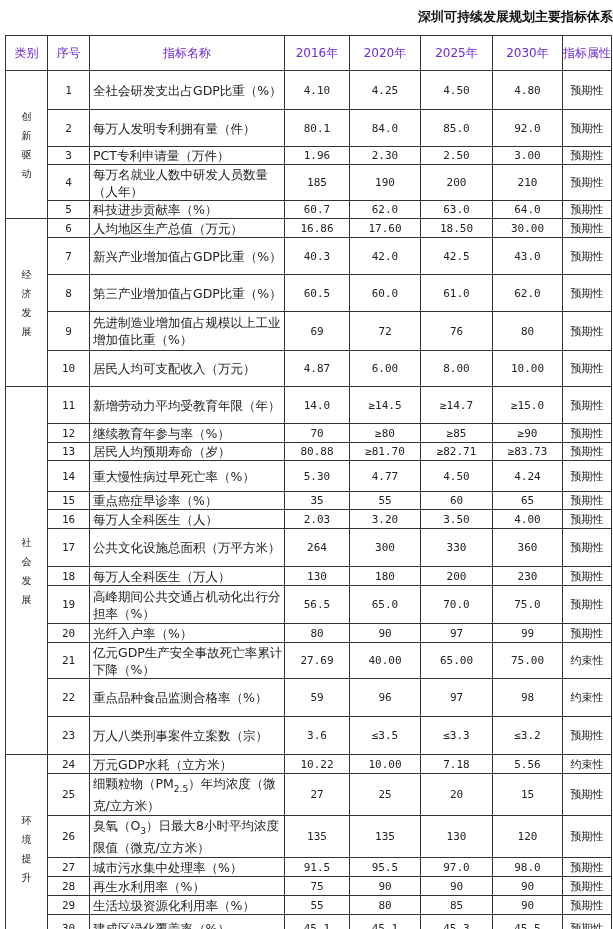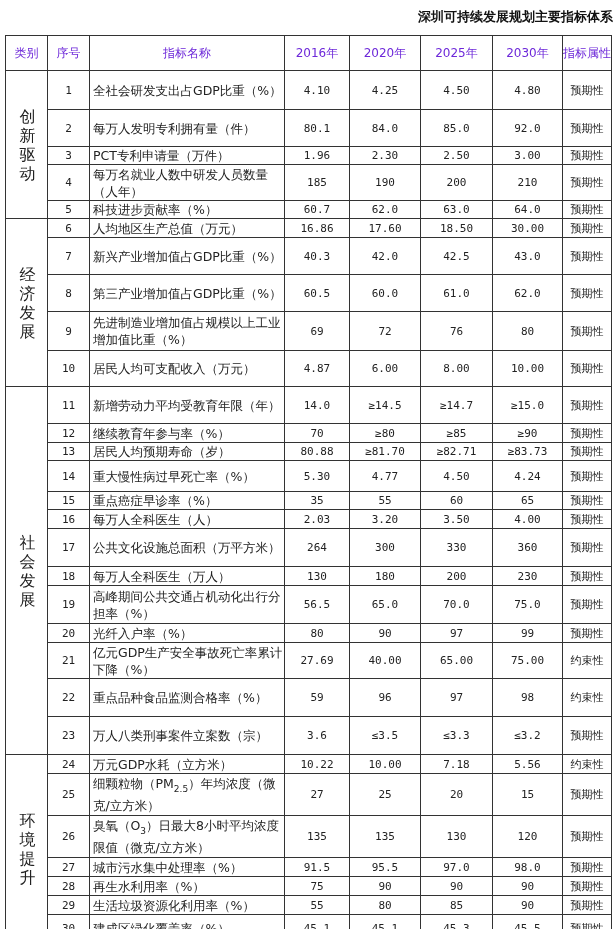--- a/index.html
+++ b/index.html
@@ -5,21 +5,21 @@
     html, body { margin: 0; padding: 0; background: #ffffff; }
     body { width: 613px; height: 929px; position: relative; overflow: hidden;
            font-family: "DejaVu Sans", "Liberation Sans", sans-serif; color: #222; }
     .title { position: absolute; top: 8px; left: 0; width: 613px; text-align: right;
              font-size: 13px; font-weight: bold; color: #111; letter-spacing: 0px; }
     table { position: absolute; top: 35px; left: 5px; border-collapse: collapse;
             table-layout: fixed; width: 606px; }
     td, th { border: 1px solid #333; padding: 0; font-size: 12px; font-weight: normal;
              vertical-align: middle; line-height: 17px; overflow: hidden; }
     th { text-align: center; height: 34px; color: #6d28d9; }
-    td.cat { text-align: center; font-size: 16px; line-height: 19px; }
+    td.cat { text-align: center; font-size: 10px; line-height: 19px; }
     td.cat span { display: inline-block; width: 14px; word-wrap: break-word; white-space: normal; }
     td.num { text-align: center; font-family: "DejaVu Sans Mono", "Liberation Mono", monospace; font-size: 11px; }
     td.name { text-align: left; padding-left: 3px; font-size: 12.5px; line-height: 17px; }
     td.val { text-align: center; font-family: "DejaVu Sans Mono", "Liberation Mono", monospace; font-size: 11px; }
     td.attr { text-align: center; font-size: 11px; }
     th.attrh { line-height: 15px; font-size: 12px; }
   </style>
 </head>
 <body>
 

